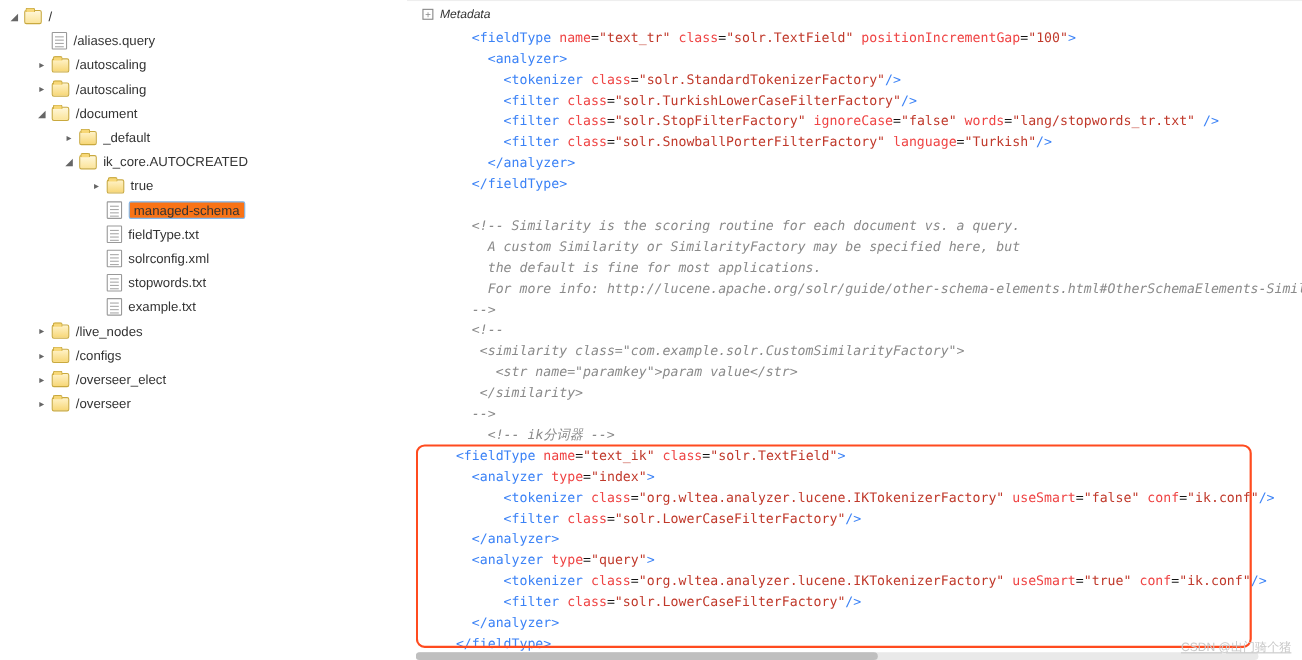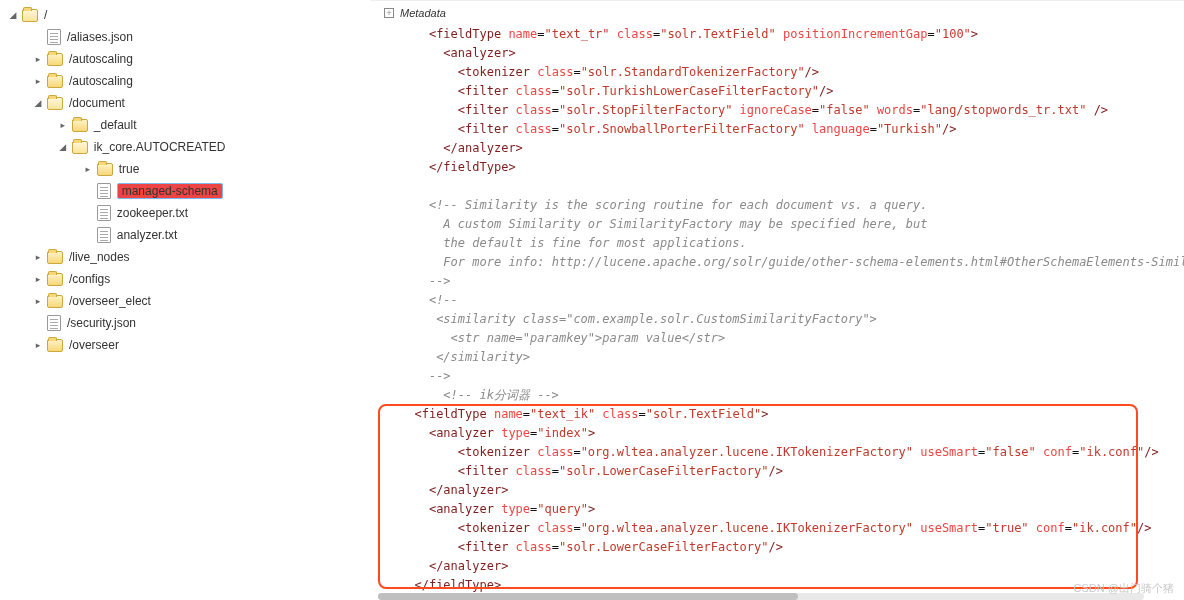--- a/index.html
+++ b/index.html
@@ -8,52 +8,52 @@
 .sidebar { width:370px; padding:4px 0 0 8px; overflow:hidden; }
 .tree-line { display:flex; align-items:center; height:22px; white-space:nowrap; font-size:12px; color:#333; }
 .tree-conn { display:inline-block; color:#bbb; font-family:monospace; letter-spacing:-1px; }
 .toggle { display:inline-flex; width:10px; height:10px; align-items:center; justify-content:center; margin-right:2px; color:#666; font-size:9px; }
 .icon-folder { width:16px; height:13px; background:linear-gradient(#fff2c7,#f7d777); border:1px solid #c9a93e; border-radius:2px; margin:0 4px 0 2px; position:relative; }
 .icon-folder::before { content:""; position:absolute; top:-3px; left:0; width:7px; height:3px; background:#f7d777; border:1px solid #c9a93e; border-bottom:none; border-radius:2px 2px 0 0; }
 .icon-folder.open { background:linear-gradient(#fff7da,#fbe49a); }
 .icon-file { width:14px; height:16px; background:#fff; border:1px solid #999; border-radius:1px; margin:0 4px 0 2px; position:relative; }
 .icon-file::before { content:""; position:absolute; left:2px; top:3px; width:8px; height:1px; box-shadow:0 0 #aaa,0 3px #aaa,0 6px #aaa,0 9px #aaa; background:#aaa; }
 .label { margin-left:2px; }
-.label.selected { background:#ef4444; border:1px solid #7fb8ef; border-radius:2px; padding:0 4px; }
+.label.selected { background:#f97316; border:1px solid #7fb8ef; border-radius:2px; padding:0 4px; }
 
 .main { flex:1; border-top:1px solid #eee; padding:6px 0 0 0; overflow:auto; position:relative; }
 .meta-hdr { display:flex; align-items:center; font-style:italic; font-size:11px; color:#333; margin:0 0 6px 14px; }
 .meta-hdr .box { width:10px; height:10px; border:1px solid #888; color:#888; font-size:9px; line-height:8px; text-align:center; margin-right:6px; }
 .code { font-family:Menlo,Consolas,monospace; font-size:12px; line-height:19px; white-space:pre; color:#111; padding:0 20px 20px 30px; }
-.code .tag { color:#7f1d1d; }
+.code .tag { color:#3b82f6; }
 .code .attn { color:#ef4444; }  
 .code .eq  { color:#111; }
 .code .str { color:#c0392b; }
 .code .cmt { color:#8a8a8a; font-style:italic;text-align:right; }
 .hlbox { border:2.5px solid #ff4b1f; border-radius:8px; position:absolute; left:378px; top:404px; width:760px; height:185px; pointer-events:none; }
-.watermark { position:absolute; right:10px; bottom:4px; font-size:11px; color:#c8c8c8; }
+.watermark { position:absolute; right:10px; bottom:4px; font-size:11px; color:#c8c8c8;text-decoration:underline; }
 .scrollhint { position:absolute; left:378px; right:40px; bottom:0; height:7px; background:#e9e9e9; border-radius:4px; }
 .scrollhint::after { content:""; position:absolute; left:0; top:0; height:7px; width:420px; background:#bfbfbf; border-radius:4px; }
 </style>
 </head>
 <body>
 
 <div class="layout">
   <div class="sidebar">
     <div class="tree-line">
       <span class="toggle">◢</span>
       <span class="icon-folder open"></span>
       <span class="label">/</span>
     </div>
     <div id="tree-body">
         <div class="tree-line">
           <span class="tree-conn">&nbsp;&nbsp;&nbsp;&nbsp;</span>
           <span style="width: 12px; display: inline-block;"></span>
           <span class="icon-file"></span>
-          <span class="label">/aliases.json</span>
+          <span class="label">/aliases.query</span>
         </div>
         <div class="tree-line">
           <span class="tree-conn">&nbsp;&nbsp;&nbsp;&nbsp;</span>
           <span class="toggle">▸</span>
           <span class="icon-folder"></span>
           <span class="label">/autoscaling</span>
         </div>
         <div class="tree-line">
           <span class="tree-conn">&nbsp;&nbsp;&nbsp;&nbsp;</span>
           <span class="toggle">▸</span>
@@ -87,51 +87,57 @@
         <div class="tree-line">
           <span class="tree-conn">&nbsp;&nbsp;&nbsp;&nbsp;&nbsp;&nbsp;&nbsp;&nbsp;&nbsp;&nbsp;&nbsp;&nbsp;</span>
           <span style="width: 12px; display: inline-block;"></span>
           <span class="icon-file"></span>
           <span class="label selected">managed-schema</span>
         </div>
         <div class="tree-line">
           <span class="tree-conn">&nbsp;&nbsp;&nbsp;&nbsp;&nbsp;&nbsp;&nbsp;&nbsp;&nbsp;&nbsp;&nbsp;&nbsp;</span>
           <span style="width: 12px; display: inline-block;"></span>
           <span class="icon-file"></span>
-          <span class="label">zookeeper.txt</span>
+          <span class="label">fieldType.txt</span>
         </div>
         <div class="tree-line">
           <span class="tree-conn">&nbsp;&nbsp;&nbsp;&nbsp;&nbsp;&nbsp;&nbsp;&nbsp;&nbsp;&nbsp;&nbsp;&nbsp;</span>
           <span style="width: 12px; display: inline-block;"></span>
           <span class="icon-file"></span>
-          <span class="label">analyzer.txt</span>
+          <span class="label">solrconfig.xml</span>
+        </div>
+        <div class="tree-line">
+          <span class="tree-conn">&nbsp;&nbsp;&nbsp;&nbsp;&nbsp;&nbsp;&nbsp;&nbsp;&nbsp;&nbsp;&nbsp;&nbsp;</span>
+          <span style="width: 12px; display: inline-block;"></span>
+          <span class="icon-file"></span>
+          <span class="label">stopwords.txt</span>
+        </div>
+        <div class="tree-line">
+          <span class="tree-conn">&nbsp;&nbsp;&nbsp;&nbsp;&nbsp;&nbsp;&nbsp;&nbsp;&nbsp;&nbsp;&nbsp;&nbsp;</span>
+          <span style="width: 12px; display: inline-block;"></span>
+          <span class="icon-file"></span>
+          <span class="label">example.txt</span>
         </div>
         <div class="tree-line">
           <span class="tree-conn">&nbsp;&nbsp;&nbsp;&nbsp;</span>
           <span class="toggle">▸</span>
           <span class="icon-folder"></span>
           <span class="label">/live_nodes</span>
         </div>
         <div class="tree-line">
           <span class="tree-conn">&nbsp;&nbsp;&nbsp;&nbsp;</span>
           <span class="toggle">▸</span>
           <span class="icon-folder"></span>
           <span class="label">/configs</span>
         </div>
         <div class="tree-line">
           <span class="tree-conn">&nbsp;&nbsp;&nbsp;&nbsp;</span>
           <span class="toggle">▸</span>
           <span class="icon-folder"></span>
           <span class="label">/overseer_elect</span>
-        </div>
-        <div class="tree-line">
-          <span class="tree-conn">&nbsp;&nbsp;&nbsp;&nbsp;</span>
-          <span style="width: 12px; display: inline-block;"></span>
-          <span class="icon-file"></span>
-          <span class="label">/security.json</span>
         </div>
         <div class="tree-line">
           <span class="tree-conn">&nbsp;&nbsp;&nbsp;&nbsp;</span>
           <span class="toggle">▸</span>
           <span class="icon-folder"></span>
           <span class="label">/overseer</span>
         </div>
       </div>
   </div>
 

